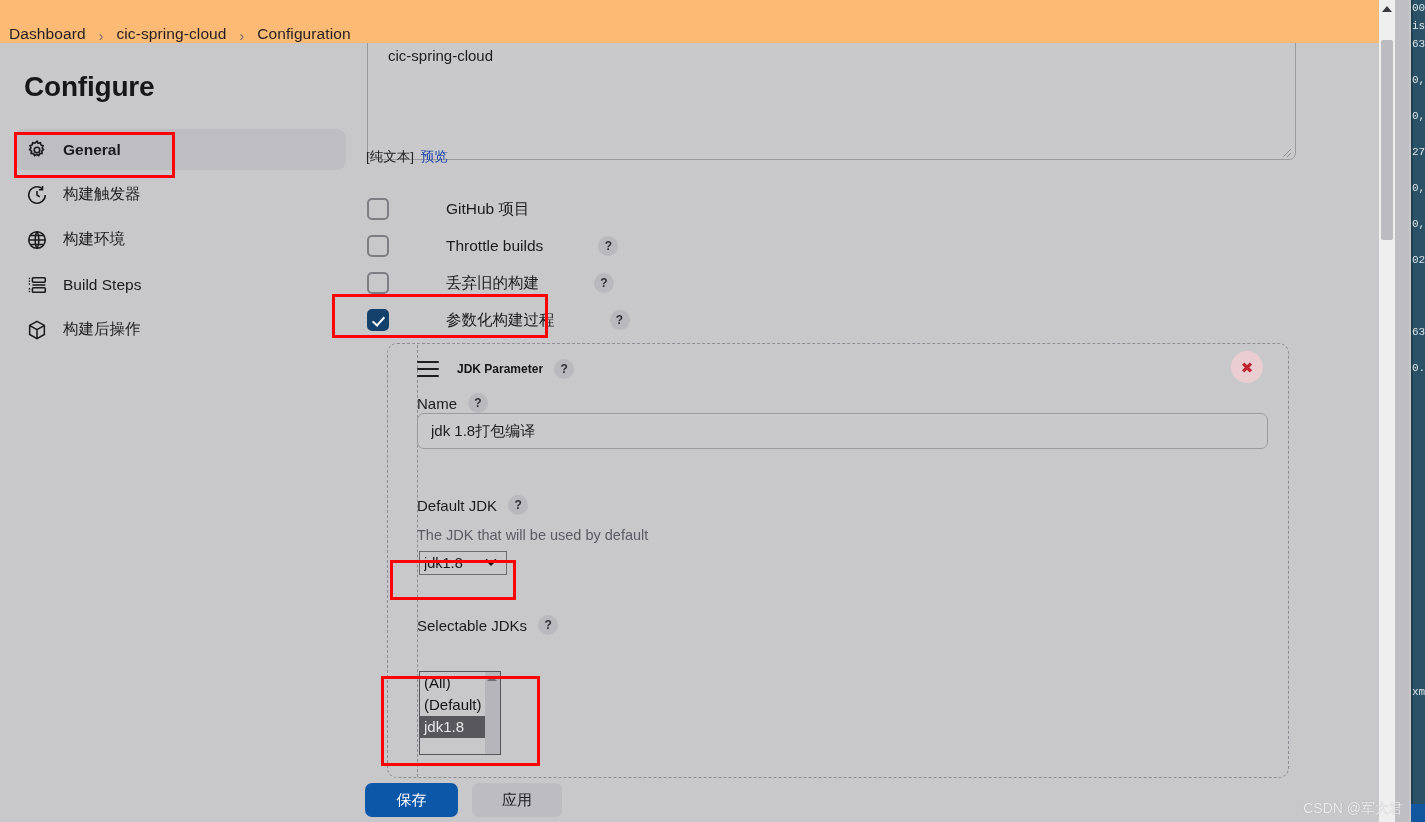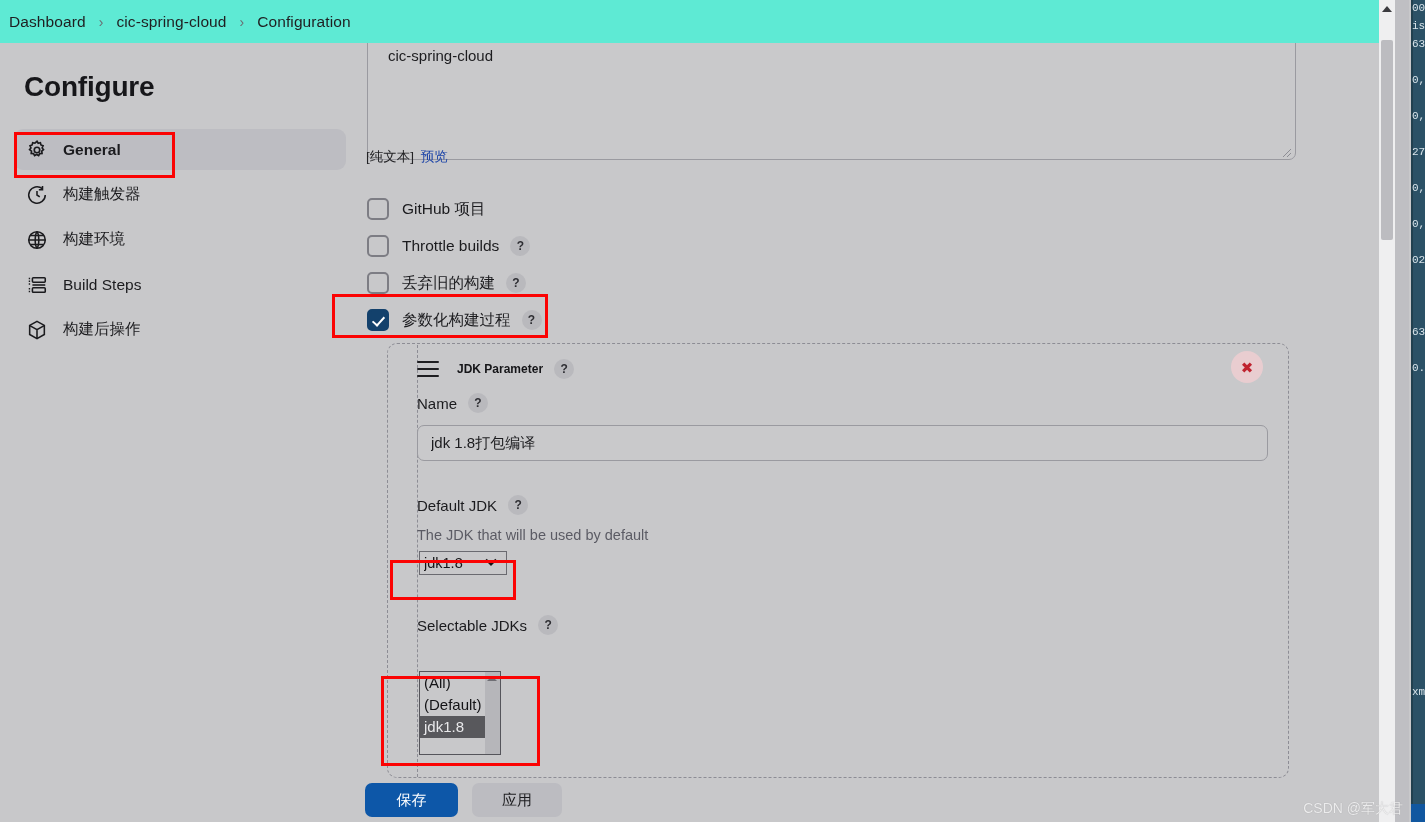--- a/index.html
+++ b/index.html
@@ -18,23 +18,23 @@
     overflow: hidden;
     background: #c8c8ca;
   }
 
   
   .breadcrumb-bar {
     position: absolute;
     left: 0; top: 0;
     width: 1395px;
     height: 43px;
-    background: #5eead4;
-    display: flex;
-    align-items: center;
+    background: #fdba74;
+    display: flex;
+    align-items: flex-end;
     padding-left: 9px;
     box-sizing: border-box;
   }
   .crumb {
     font-size: 15.5px;
     color: #1f1f21;
     letter-spacing: 0.1px;
     white-space: nowrap;
   }
   .crumb-sep {
@@ -149,20 +149,21 @@
     margin-left: 3px;
   }
 
   
   .cbrow {
     position: absolute;
     left: 12px;
     display: flex;
     align-items: center;
     height: 26px;
+    gap: 44px;
   }
   .cbox {
     width: 22px; height: 22px;
     border: 2px solid #7d7d84;
     border-radius: 5px;
     box-sizing: border-box;
     background: transparent;
     flex: 0 0 22px;
     position: relative;
   }
@@ -272,21 +273,21 @@
     white-space: nowrap;
   }
   .fld-hint {
     position: absolute;
     font-size: 14.5px;
     color: #5b5b64;
     white-space: nowrap;
   }
   .text-input {
     position: absolute;
-    left: 0; top: 82px;
+    left: 0; top: 70px;
     width: 851px;
     height: 36px;
     background: #c9c9cb;
     border: 1px solid #9a9aa0;
     border-radius: 7px;
     box-sizing: border-box;
     padding-left: 13px;
     font-family: "Liberation Sans", sans-serif;
     font-size: 15px;
     color: #1c1c1f;

